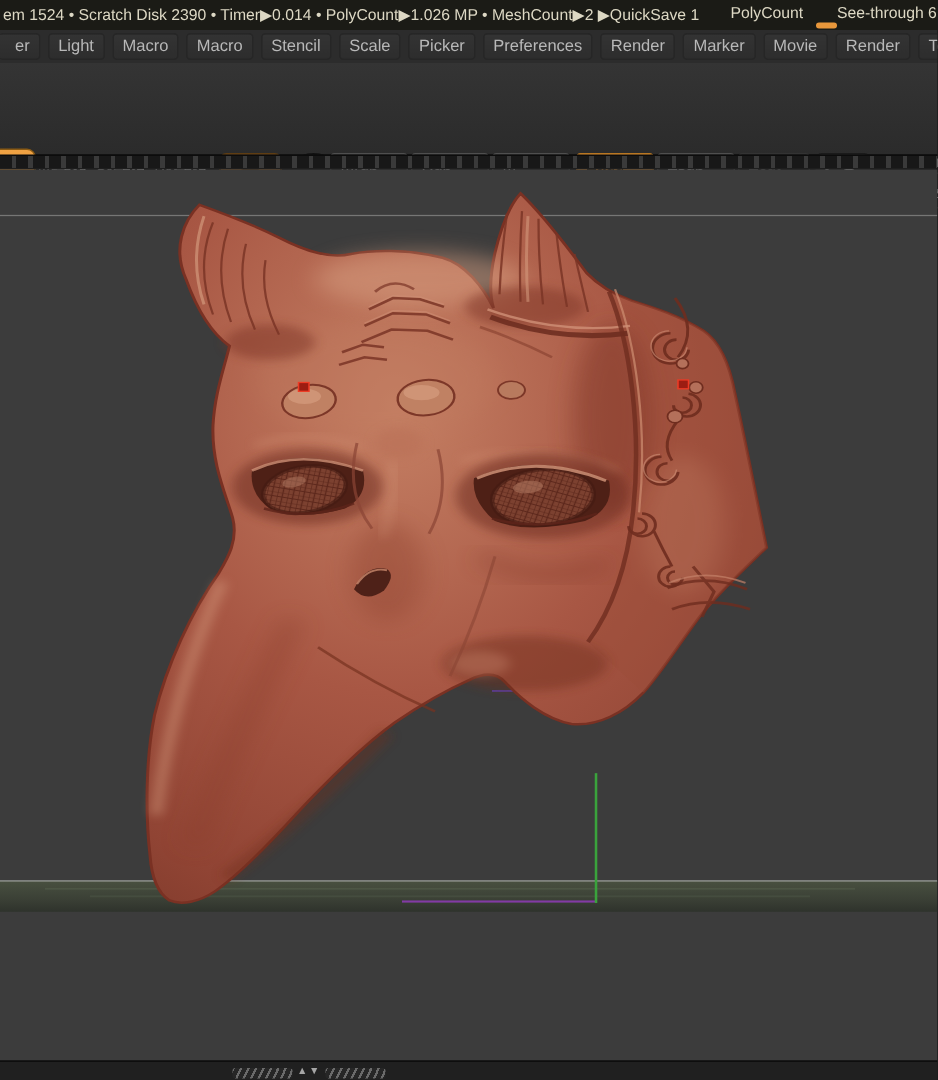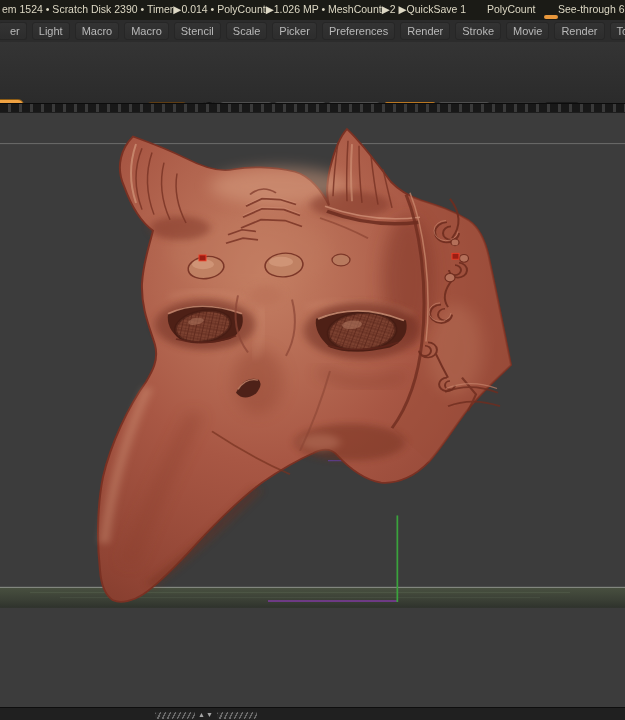--- a/index.html
+++ b/index.html
@@ -83,21 +83,21 @@
   <nav id="menubar">
       <span class="menu-item cut">er</span>
       <span class="menu-item">Light</span>
       <span class="menu-item">Macro</span>
       <span class="menu-item">Macro</span>
       <span class="menu-item">Stencil</span>
       <span class="menu-item">Scale</span>
       <span class="menu-item">Picker</span>
       <span class="menu-item">Preferences</span>
       <span class="menu-item">Render</span>
-      <span class="menu-item">Stroke</span>
+      <span class="menu-item">Marker</span>
       <span class="menu-item">Movie</span>
       <span class="menu-item">Render</span>
       <span class="menu-item">Tool</span>
     </nav>
 
   <div id="toolbar">
 
     <div id="draw-btn">
       <span class="dash"></span>
       <span class="lbl">Draw</span>

